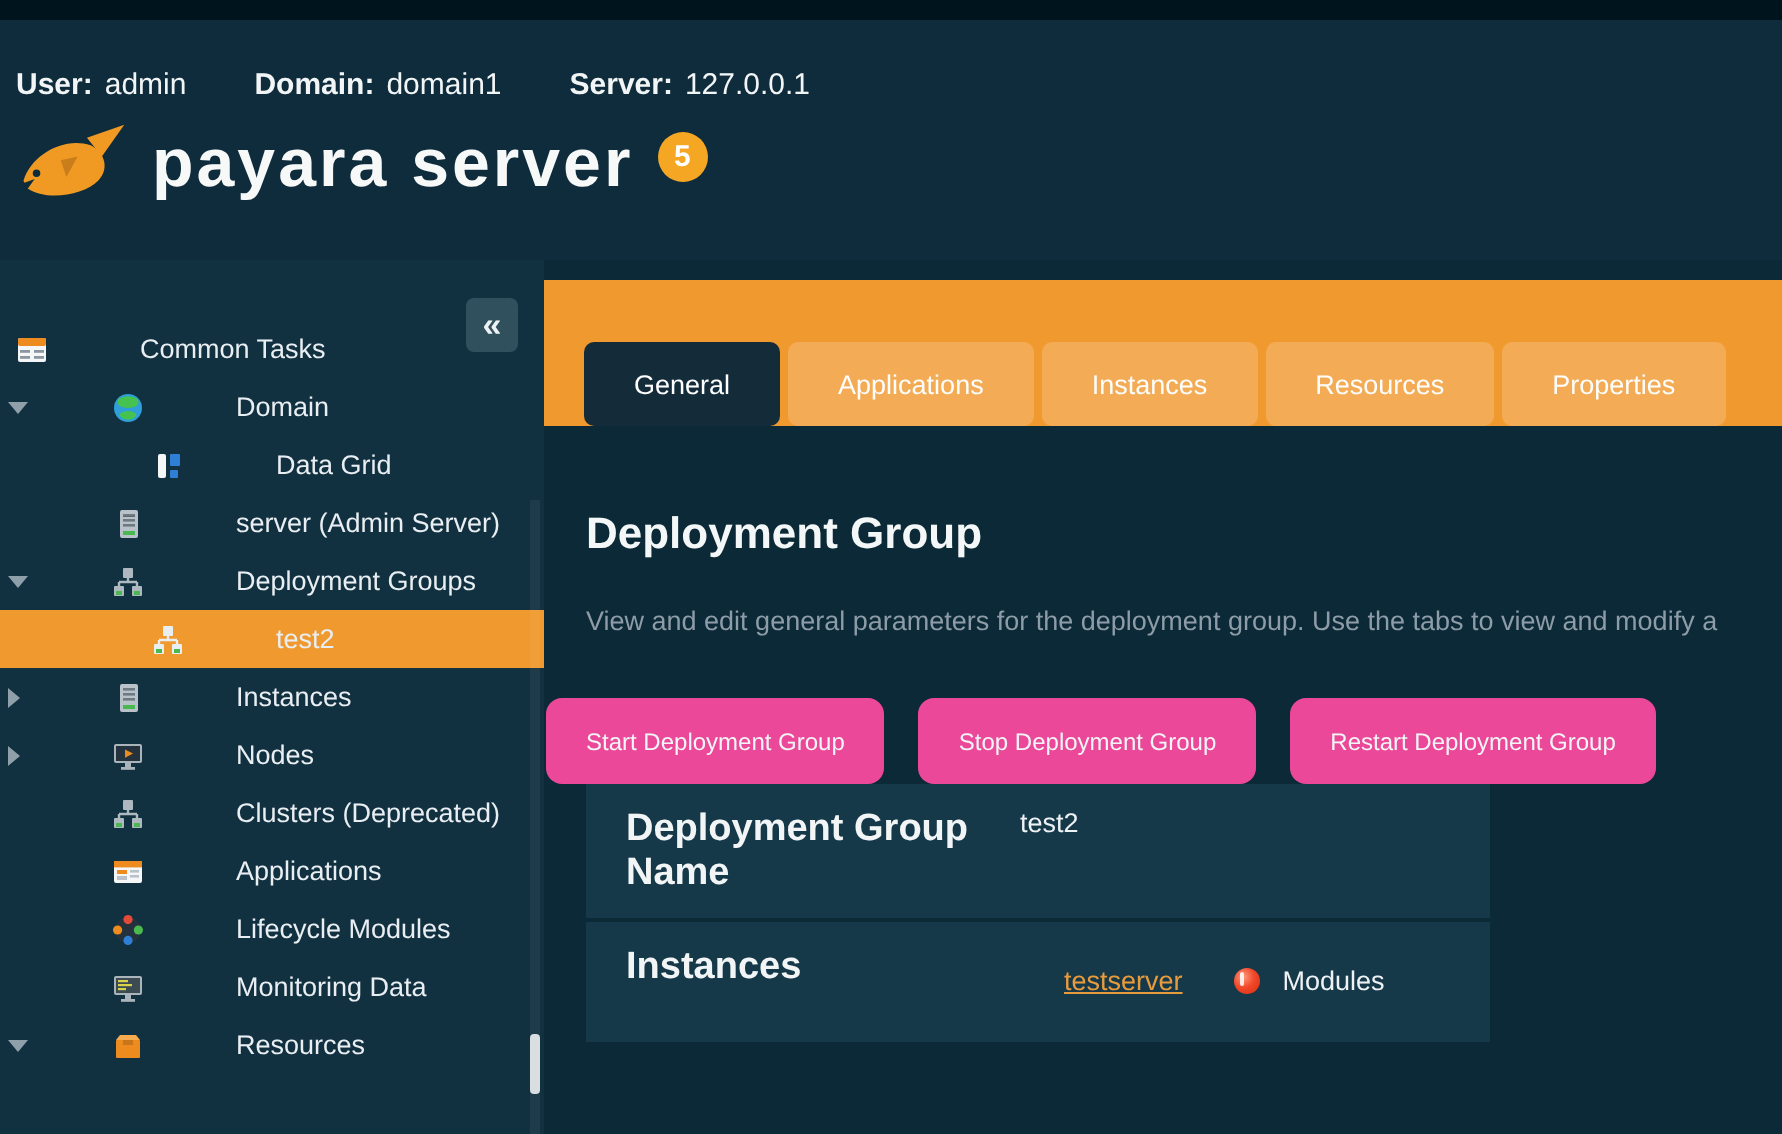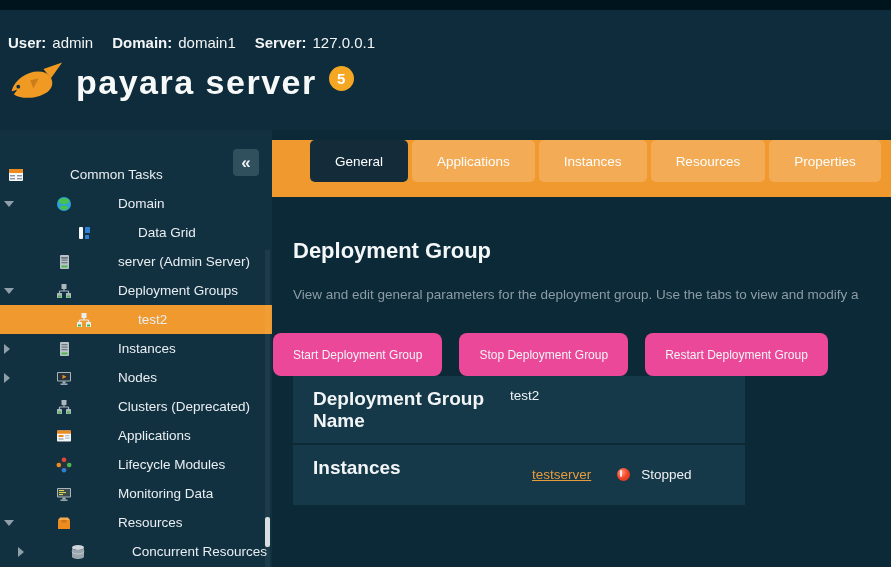--- a/index.html
+++ b/index.html
@@ -4,21 +4,21 @@
 <style>
   html,body{margin:0;padding:0;}
   body{
     width:891px;height:567px;overflow:hidden;position:relative;
     font-family:"Liberation Sans",sans-serif;
     background:var(--main-bg,#0b2936);
   }
   .topstrip{height:10px;background:#00141d;}
   
   .header{height:120px;background:var(--header-bg,#0e2c3b);position:relative;}
-  .statusbar{display:flex;gap:19px;padding:24px 0 0 8px;font-size:15px;color:#f2f5f6;}
+  .statusbar{display:flex;gap:34px;padding:24px 0 0 8px;font-size:15px;color:#f2f5f6;}
   .statusbar .pair b{font-weight:700;margin-right:6px;}
   .logo-row{display:flex;align-items:center;margin:8px 0 0 8px;}
   .fish{width:56px;height:46px;margin-right:12px;}
   .brand{color:#f7f9f9;font-size:34px;font-weight:700;letter-spacing:1.5px;line-height:1;}
   .badge5{width:25px;height:25px;border-radius:50%;background:#f5a623;color:#fff;
     font-size:15px;font-weight:700;display:flex;align-items:center;justify-content:center;
     margin-left:12px;margin-top:-8px;}
   
   .content{display:flex;height:437px;}
   
@@ -34,22 +34,22 @@
   .caret-down{width:0;height:0;border-left:5px solid transparent;
     border-right:5px solid transparent;border-top:6px solid #8fa0ab;}
   .caret-right{width:0;height:0;border-top:5px solid transparent;
     border-bottom:5px solid transparent;border-left:6px solid #8fa0ab;}
   .ticon{width:16px;height:16px;min-width:16px;margin-right:10px;}
   .pl4{padding-left:4px;} .pl8{padding-left:8px;} .pl24{padding-left:24px;} .pl18{padding-left:18px;}
   .sb-track{position:absolute;right:2px;top:120px;width:5px;bottom:0;background:rgba(255,255,255,0.05);}
   .sb-thumb{position:absolute;right:2px;top:387px;width:5px;height:30px;background:#d9dee1;border-radius:2px;}
   
   .main{flex:1;overflow:hidden;position:relative;}
-  .tabbar{margin-top:10px;height:57px;background:var(--accent,#f0992e);
-    display:flex;align-items:flex-start;padding-left:38px;gap:4px;}
+  .tabbar{margin-top:10px;height:73px;background:var(--accent,#f0992e);
+    display:flex;align-items:flex-end;padding-left:20px;gap:4px;}
   .tab{height:42px;display:flex;align-items:center;padding:0 25px;border-radius:5px;
     background:#f3ac55;color:#fdfdfc;font-size:13.5px;cursor:pointer;}
   .tab.active{background:#142c3a;color:#fff;}
   .page-title{color:#f4f7f8;font-size:22px;font-weight:700;margin:41px 0 0 21px;}
   .page-desc{color:#8d9ca7;font-size:13.5px;margin:23px 0 0 21px;white-space:nowrap;overflow:hidden;}
   .btn-row{display:flex;gap:17px;margin:31px 0 0 1px;}
   .btn{background:#ec4899;border:none;border-radius:8px;color:#f2f5f6;font-size:12px;
     font-family:"Liberation Sans",sans-serif;height:43px;padding:0 20px;cursor:pointer;}
   .dg-table{width:452px;margin-left:21px;}
   .dg-row{background:#16394a;display:flex;box-sizing:border-box;}
@@ -257,31 +257,20 @@
           <span class="caret-down"></span>
         </span>
       <svg class="ticon" viewBox="0 0 16 16">
           <rect x="2" y="5" width="12" height="9" rx="0.5" fill="#ee8b1f"></rect>
           <polygon points="2,5 4,2.5 12,2.5 14,5" fill="#f5ab4e"></polygon>
           <rect x="5.5" y="5" width="5" height="2.5" fill="#c9761a"></rect>
         </svg>
       <span>Resources</span>
     </div>
 
-    <div class="tree-item pl18">
-      <span class="caret-cell">
-          <span class="caret-right"></span>
-        </span>
-      <svg class="ticon" viewBox="0 0 16 16">
-          <ellipse cx="8" cy="3.5" rx="6" ry="2.5" fill="#cfd6da"></ellipse>
-          <path d="M2 3.5 V12.5 C2 13.9 4.7 15 8 15 C11.3 15 14 13.9 14 12.5 V3.5 C14 4.9 11.3 6 8 6 C4.7 6 2 4.9 2 3.5 Z" fill="#9aa6ad"></path>
-          <path d="M2 7.5 C2 8.9 4.7 10 8 10 C11.3 10 14 8.9 14 7.5" stroke="#cfd6da" stroke-width="0.8" fill="none"></path>
-        </svg>
-      <span>Concurrent Resources</span>
-    </div>
 
     <div class="tree-item pl18">
 
       <span></span>
     </div>
 
     <div class="sb-track"></div>
     <div class="sb-thumb"></div>
   </div>
 
@@ -316,18 +305,18 @@
     <div class="dg-table">
       <div class="dg-row dg-row1">
         <span class="dg-label">Deployment Group Name</span>
         <span class="dg-value">test2</span>
       </div>
       <div class="dg-row dg-row2">
         <span class="dg-label">Instances</span>
         <span class="inst-line">
           <a class="inst-link">testserver</a>
           <span class="stop-ball"></span>
-          <span class="inst-status">Stopped</span>
+          <span class="inst-status">Modules</span>
         </span>
       </div>
     </div>
   </div>
 </div>
 
 </body></html>

